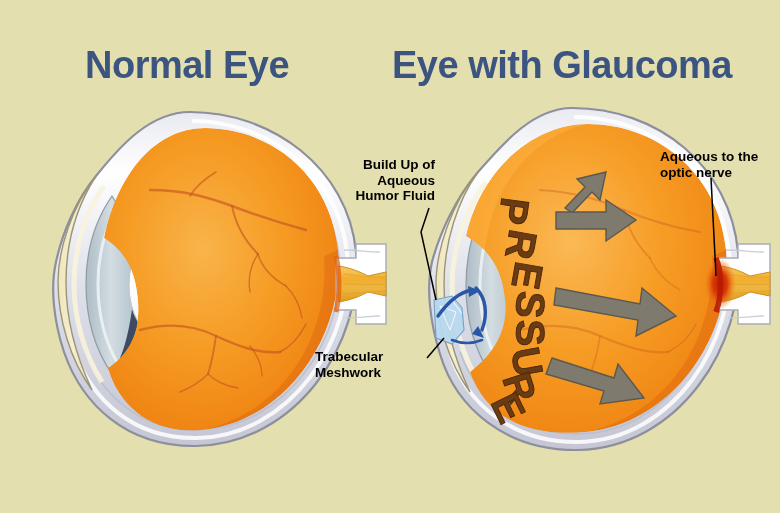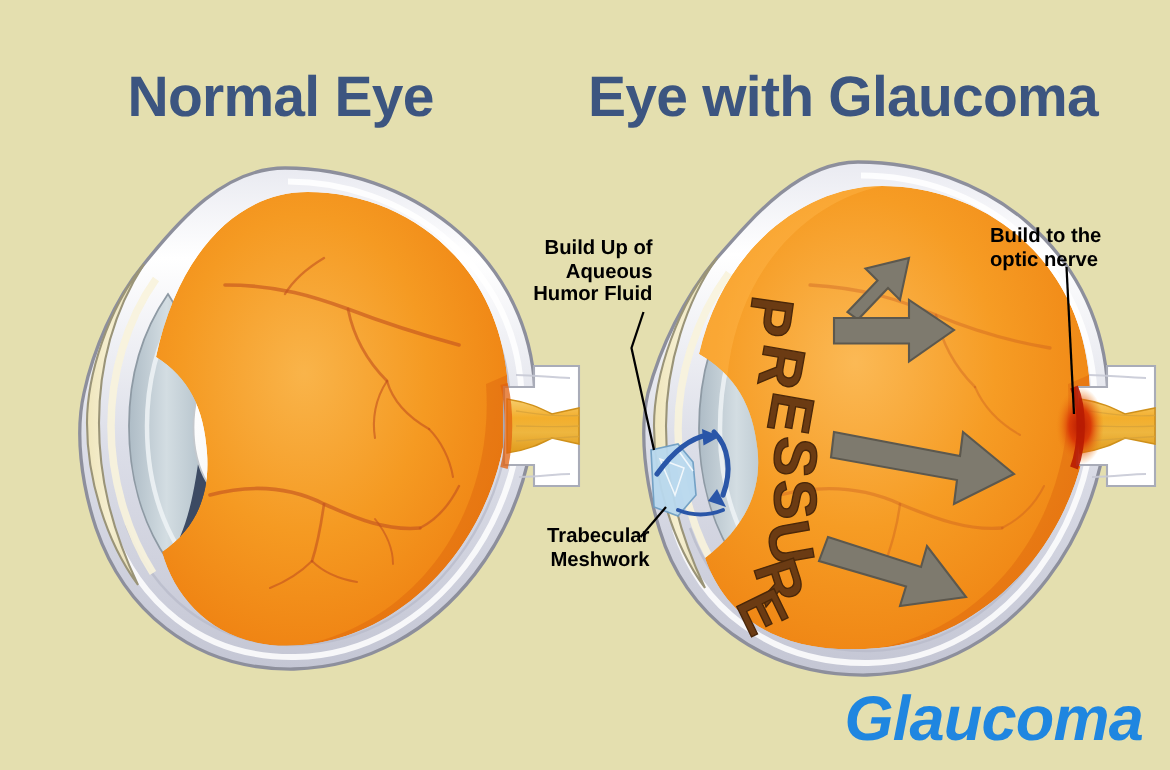--- a/index.html
+++ b/index.html
@@ -25,21 +25,21 @@
 
   .callout{
     position:absolute;
     color:#000;
     font-weight:bold;
     font-size:13.5px;
     line-height:15.5px;
     white-space:pre-line;
   }
   #label-buildup{left:325px;top:157px;width:110px;text-align:right;}
-  #label-trabecular{left:333px;top:349px;width:100px;text-align:right;}
+  #label-trabecular{left:315px;top:349px;width:100px;text-align:left;}
   #label-damage{left:660px;top:149px;width:115px;text-align:left;}
 
   #brand{
     position:absolute;
     right:18px;bottom:10px;
     color:#1f86e0;
     font-style:italic;
     font-weight:bold;
     font-size:42px;
     letter-spacing:-0.5px;
@@ -301,17 +301,16 @@
   </svg>
 
   <div class="title" id="title-glaucoma">Eye with Glaucoma</div>
   <div class="title" id="title-normal">Normal Eye</div>
 
   <div class="callout" id="label-buildup">Build Up of
 Aqueous
 Humor Fluid</div>
   <div class="callout" id="label-trabecular">Trabecular
 Meshwork</div>
-  <div class="callout" id="label-damage">Build to the
+  <div class="callout" id="label-damage">Aqueous to the
 optic nerve</div>
 
-  <div id="brand">Glaucoma</div>
 </div>
 
 </body></html>

